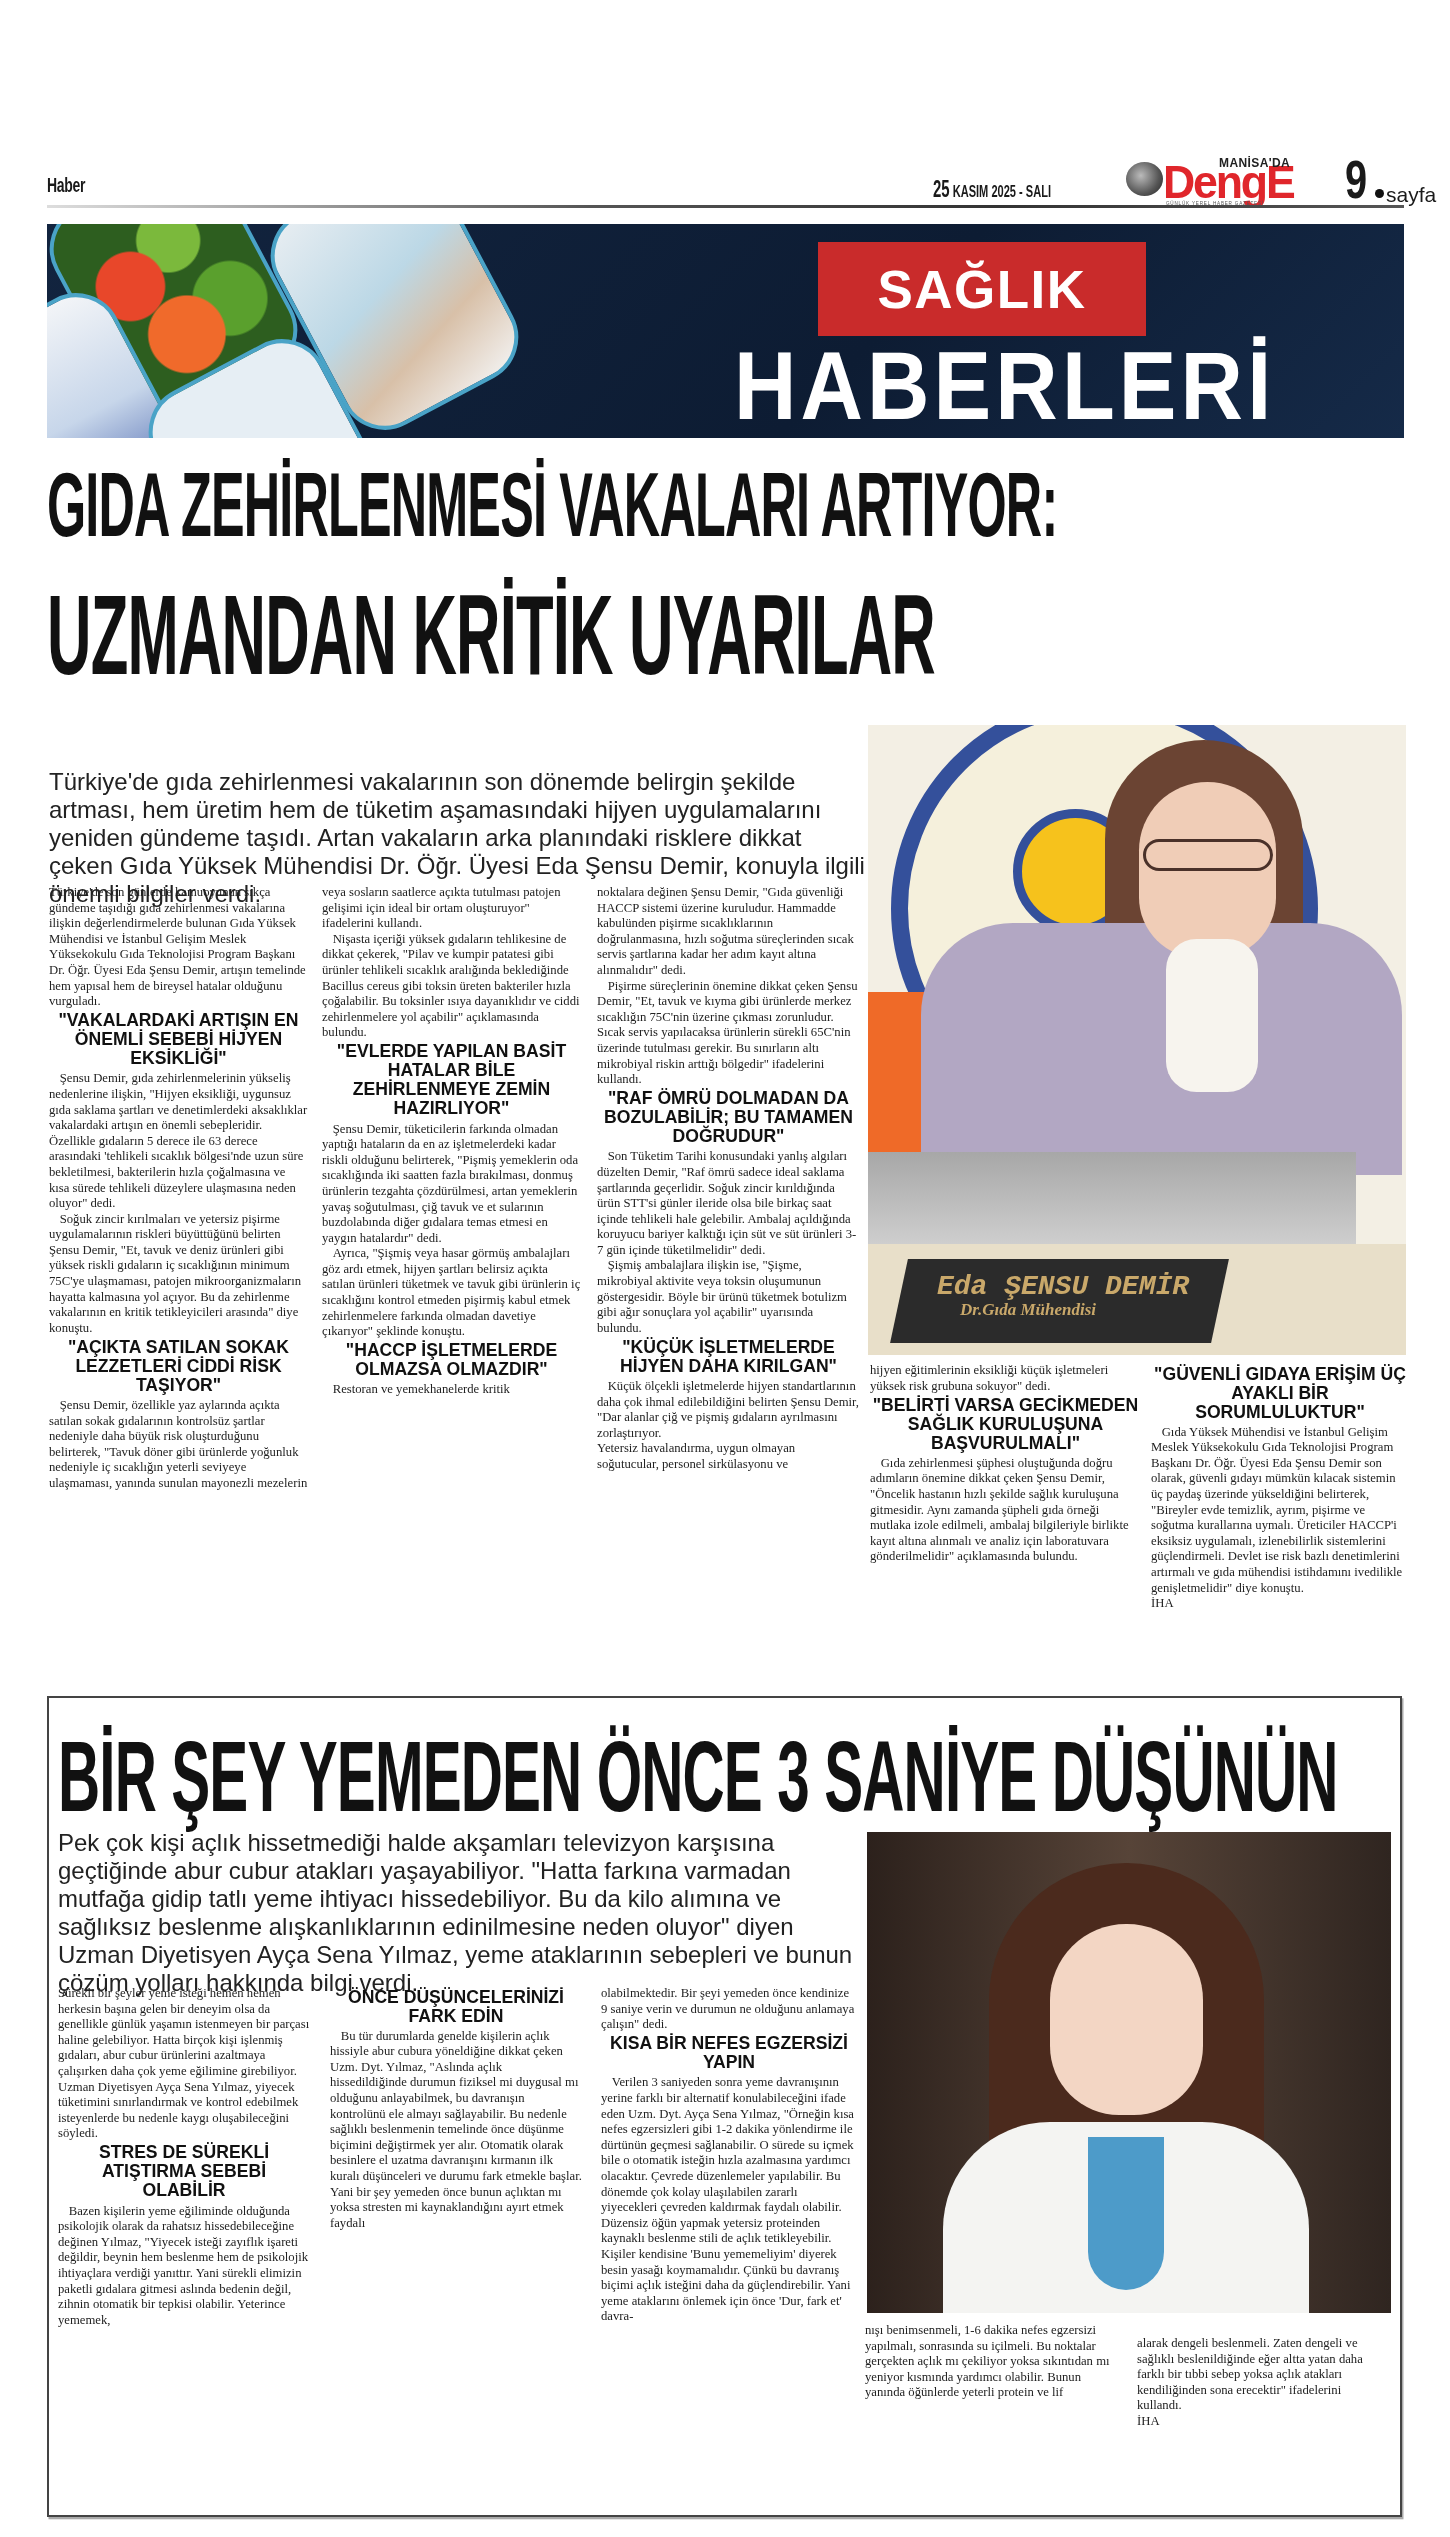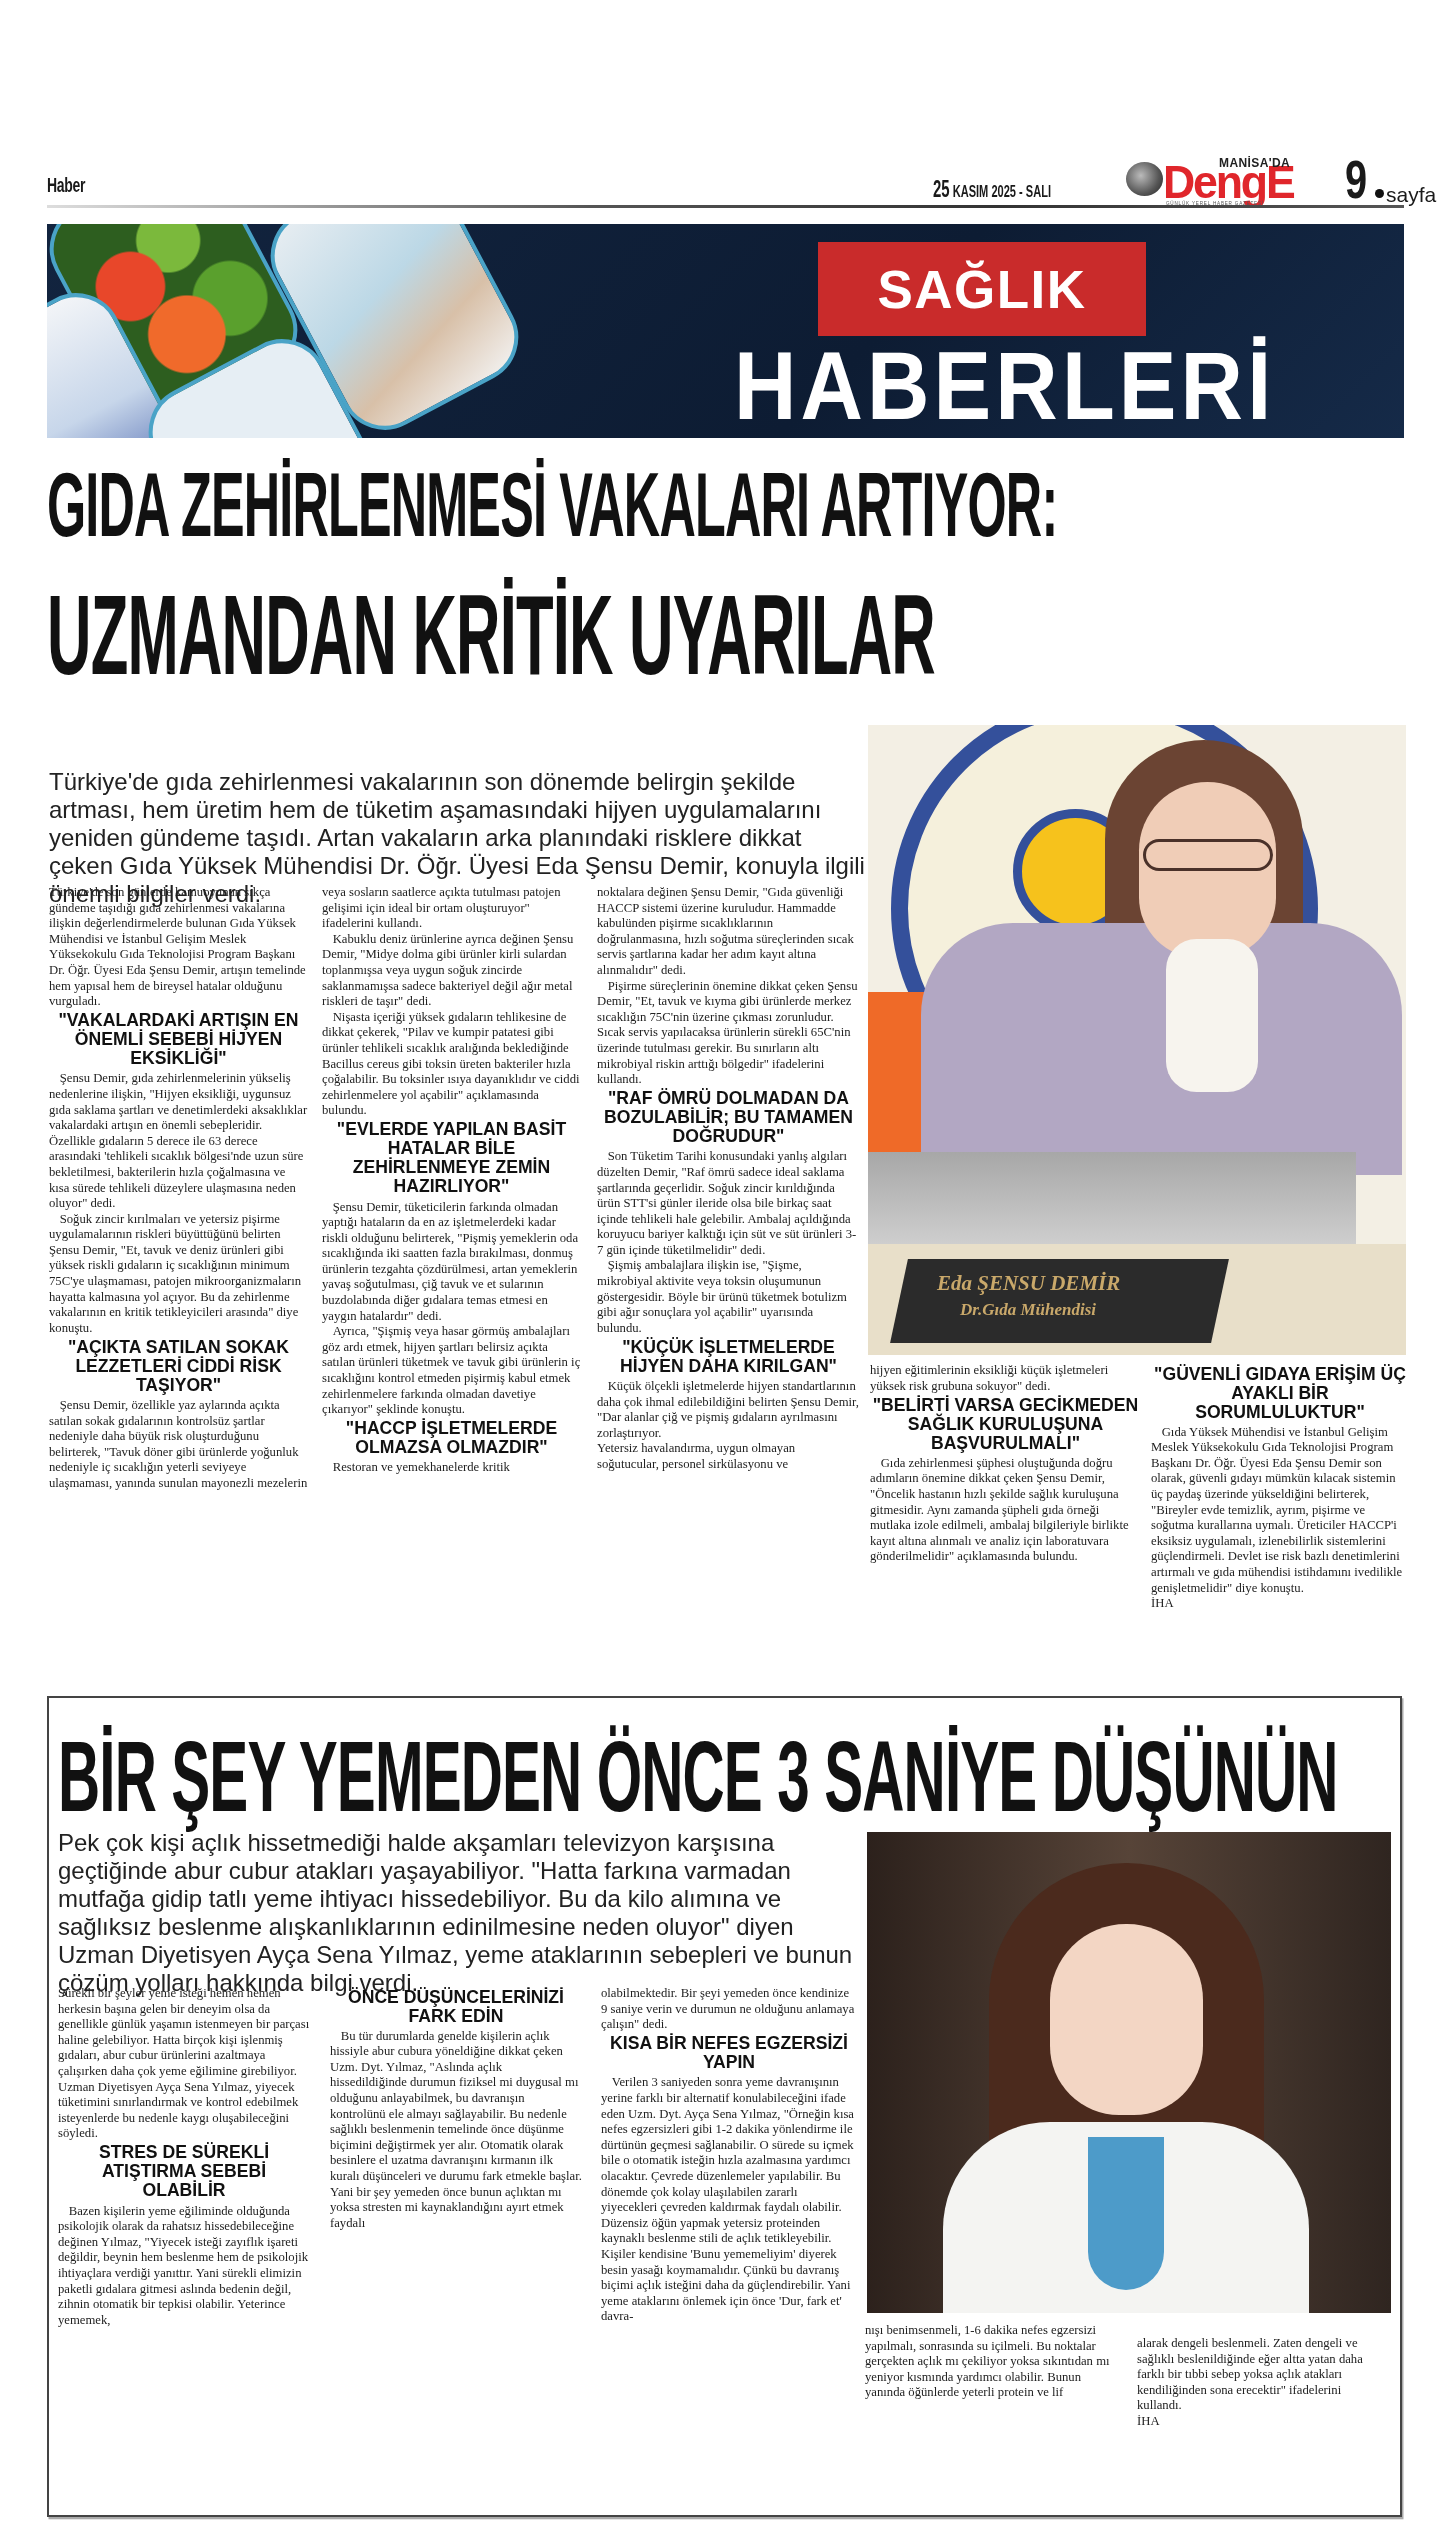--- a/index.html
+++ b/index.html
@@ -56,21 +56,21 @@
   .photo1 .orange { position: absolute; left: 0; top: 267px; width: 458px; height: 290px; background: #ef6a28; border-radius: 0 92px 0 0; }
   .photo1 .flask { position: absolute; left: 145px; top: 84px; width: 107px; height: 107px; border-radius: 50%; background: #f6c21c; border: 9.2px solid #34509b; }
   .photo1 .person-hair { position: absolute; left: 237px; top: 15.3px; width: 198px; height: 397px; background: #6b4433; border-radius: 99px 99px 30.5px 30.5px; }
   .photo1 .person-face { position: absolute; left: 271px; top: 57px; width: 137px; height: 176px; background: #f0cdb7; border-radius: 69px 69px 61px 61px; }
   .photo1 .glasses { position: absolute; left: 275px; top: 114px; width: 130px; height: 32px; border: 3.8px solid #4a3129; border-radius: 17px; box-sizing: border-box; }
   .photo1 .jacket { position: absolute; left: 53px; top: 198px; width: 481px; height: 252px; background: #b2a7c3; border-radius: 92px 92px 0 0; }
   .photo1 .bow { position: absolute; left: 298px; top: 214px; width: 92px; height: 153px; background: #f7f4ee; border-radius: 30.5px; }
   .photo1 .laptop { position: absolute; left: 0; top: 427px; width: 488px; height: 99px; background: linear-gradient(#a7a7a7, #d1d1d1); }
   .photo1 .desk { position: absolute; left: 0; top: 519px; width: 538px; height: 111px; background: #e8dfc9; }
   .photo1 .nameplate { position: absolute; left: 30.5px; top: 534px; width: 321px; height: 84px; background: #2b2b2b; transform: skewX(-12deg); }
-  .photo1 .np-name { position: absolute; left: 69px; top: 546px; font-family: Liberation Serif, serif; font-style: italic; font-weight: bold; font-size: 21px; color: #c9a86a; white-space: nowrap; text-align: center; }
+  .photo1 .np-name { position: absolute; left: 69px; top: 546px; font-family: Liberation Mono, monospace; font-style: italic; font-weight: bold; font-size: 28px; color: #c9a86a; white-space: nowrap; text-align: center; }
   .photo1 .np-title { position: absolute; left: 92px; top: 575px; font-family: "Liberation Serif", serif; font-style: italic; font-weight: bold; font-size: 17px; color: #c9a86a; white-space: nowrap; }
 
   
   .box2 { left: 47px; top: 1696px; width: 1355px; height: 821px; border: 2.3px solid #444; box-sizing: border-box; box-shadow: 1.5px 2.3px 0 #aaa; }
   .h2 { left: 58px; top: 1723px; font-size: 101px; line-height: 107px; transform: scaleX(0.578); }
   .lead2 { left: 58px; top: 1829px; width: 801px; }
 
   .d1 { left: 58px; top: 1986px; width: 252px; }
   .d2 { left: 330px; top: 1986px; width: 252px; }
   .d3 { left: 601px; top: 1986px; width: 256px; }
@@ -136,21 +136,20 @@
   <p>Türkiye'de son günlerde kamuoyunun sıkça gündeme taşıdığı gıda zehirlenmesi vakalarına ilişkin değerlendirmelerde bulunan Gıda Yüksek Mühendisi ve İstanbul Gelişim Meslek Yüksekokulu Gıda Teknolojisi Program Başkanı Dr. Öğr. Üyesi Eda Şensu Demir, artışın temelinde hem yapısal hem de bireysel hatalar olduğunu vurguladı.</p>
   <h3>"VAKALARDAKİ ARTIŞIN EN ÖNEMLİ SEBEBİ HİJYEN EKSİKLİĞİ"</h3>
   <p class="ind">Şensu Demir, gıda zehirlenmelerinin yükseliş nedenlerine ilişkin, "Hijyen eksikliği, uygunsuz gıda saklama şartları ve denetimlerdeki aksaklıklar vakalardaki artışın en önemli sebepleridir. Özellikle gıdaların 5 derece ile 63 derece arasındaki 'tehlikeli sıcaklık bölgesi'nde uzun süre bekletilmesi, bakterilerin hızla çoğalmasına ve kısa sürede tehlikeli düzeylere ulaşmasına neden oluyor" dedi.</p>
   <p class="ind">Soğuk zincir kırılmaları ve yetersiz pişirme uygulamalarının riskleri büyüttüğünü belirten Şensu Demir, "Et, tavuk ve deniz ürünleri gibi yüksek riskli gıdaların iç sıcaklığının minimum 75C'ye ulaşmaması, patojen mikroorganizmaların hayatta kalmasına yol açıyor. Bu da zehirlenme vakalarının en kritik tetikleyicileri arasında" diye konuştu.</p>
   <h3>"AÇIKTA SATILAN SOKAK LEZZETLERİ CİDDİ RİSK TAŞIYOR"</h3>
   <p class="ind">Şensu Demir, özellikle yaz aylarında açıkta satılan sokak gıdalarının kontrolsüz şartlar nedeniyle daha büyük risk oluşturduğunu belirterek, "Tavuk döner gibi ürünlerde yoğunluk nedeniyle iç sıcaklığın yeterli seviyeye ulaşmaması, yanında sunulan mayonezli mezelerin</p>
 </div>
 
 <div class="abs col c2">
   <p>veya sosların saatlerce açıkta tutulması patojen gelişimi için ideal bir ortam oluşturuyor" ifadelerini kullandı.</p>
-  <p class="ind">Kabuklu deniz ürünlerine ayrıca değinen Şensu Demir, "Midye dolma gibi ürünler kirli sulardan toplanmışsa veya uygun soğuk zincirde saklanmamışsa sadece bakteriyel değil ağır metal riskleri de taşır" dedi.</p>
   <p class="ind">Nişasta içeriği yüksek gıdaların tehlikesine de dikkat çekerek, "Pilav ve kumpir patatesi gibi ürünler tehlikeli sıcaklık aralığında beklediğinde Bacillus cereus gibi toksin üreten bakteriler hızla çoğalabilir. Bu toksinler ısıya dayanıklıdır ve ciddi zehirlenmelere yol açabilir" açıklamasında bulundu.</p>
   <h3>"EVLERDE YAPILAN BASİT HATALAR BİLE ZEHİRLENMEYE ZEMİN HAZIRLIYOR"</h3>
   <p class="ind">Şensu Demir, tüketicilerin farkında olmadan yaptığı hataların da en az işletmelerdeki kadar riskli olduğunu belirterek, "Pişmiş yemeklerin oda sıcaklığında iki saatten fazla bırakılması, donmuş ürünlerin tezgahta çözdürülmesi, artan yemeklerin yavaş soğutulması, çiğ tavuk ve et sularının buzdolabında diğer gıdalara temas etmesi en yaygın hatalardır" dedi.</p>
   <p class="ind">Ayrıca, "Şişmiş veya hasar görmüş ambalajları göz ardı etmek, hijyen şartları belirsiz açıkta satılan ürünleri tüketmek ve tavuk gibi ürünlerin iç sıcaklığını kontrol etmeden pişirmiş kabul etmek zehirlenmelere farkında olmadan davetiye çıkarıyor" şeklinde konuştu.</p>
   <h3>"HACCP İŞLETMELERDE OLMAZSA OLMAZDIR"</h3>
   <p class="ind">Restoran ve yemekhanelerde kritik</p>
 </div>
 
 <div class="abs col c3">
   <p>noktalara değinen Şensu Demir, "Gıda güvenliği HACCP sistemi üzerine kuruludur. Hammadde kabulünden pişirme sıcaklıklarının doğrulanmasına, hızlı soğutma süreçlerinden sıcak servis şartlarına kadar her adım kayıt altına alınmalıdır" dedi.</p>

